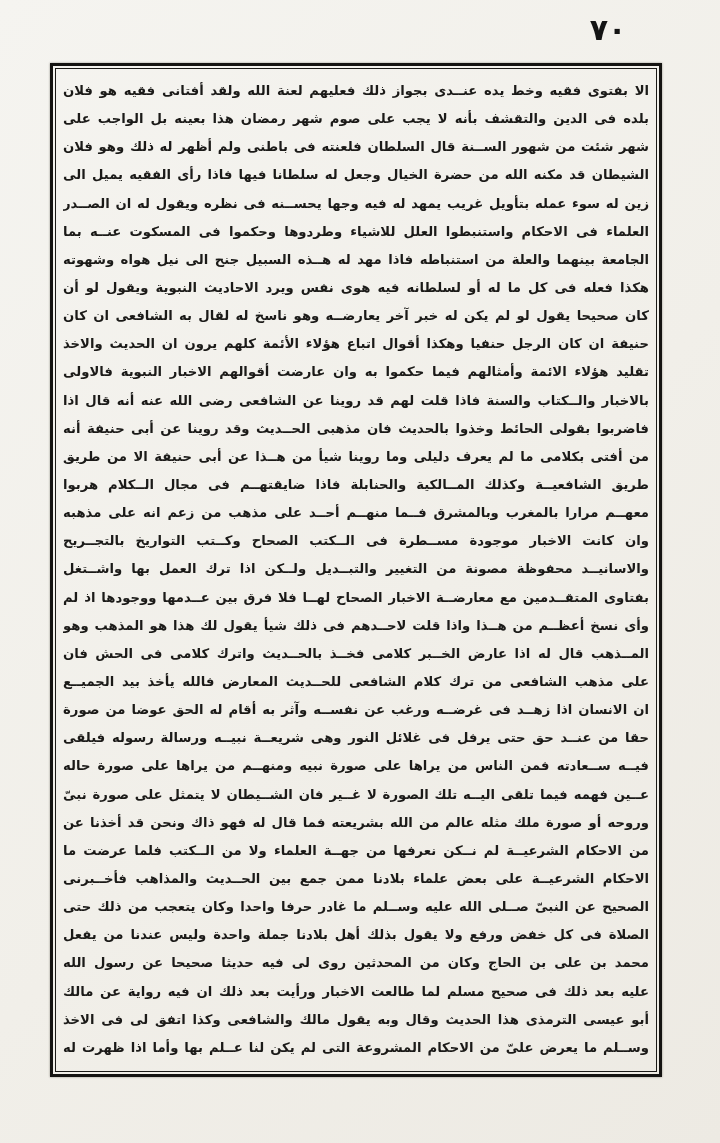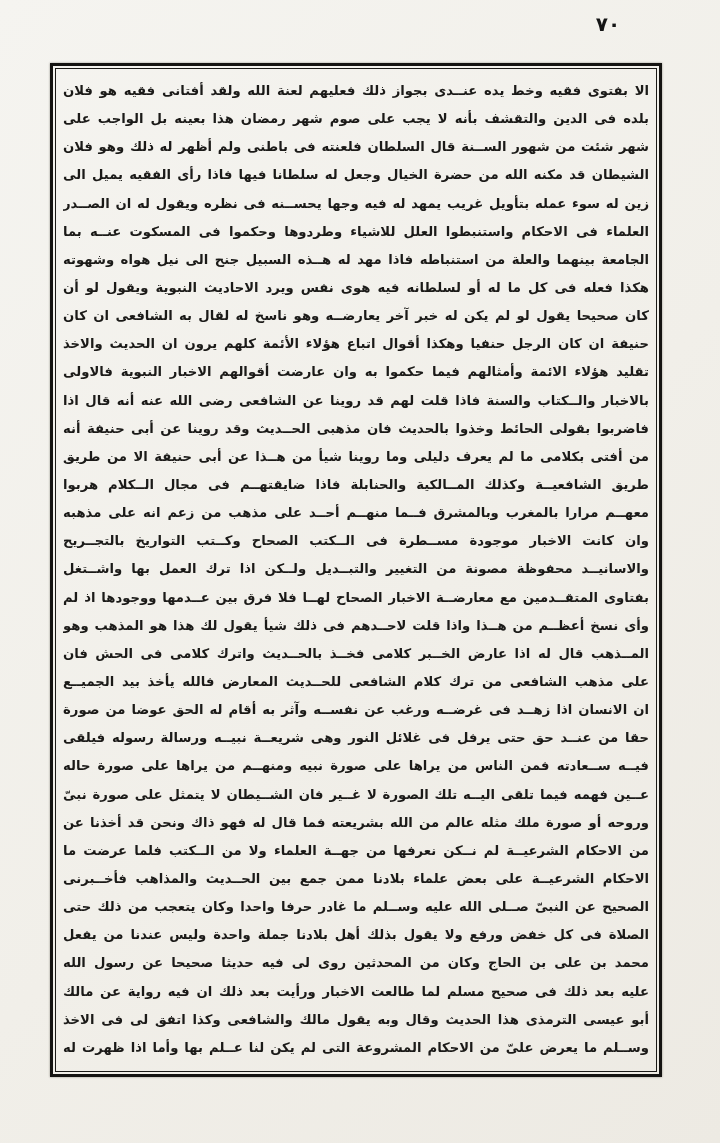--- a/index.html
+++ b/index.html
@@ -12,21 +12,21 @@
   .page {
     position: relative;
     width: 720px; height: 1143px;
     background: linear-gradient(135deg, #f5f4f0 0%, #f1efe9 55%, #edeae3 100%);
   }
   .page-number {
     position: absolute;
     top: 12px; left: 584px;
     width: 48px;
     text-align: center;
-    font-size: 20px;
+    font-size: 30px;
     font-weight: 700;
     color: #141414;
     letter-spacing: 2px;
   }
   .frame-outer {
     position: absolute;
     left: 50px; top: 63px;
     width: 612px; height: 1014px;
     border: 3px solid #151412;
     box-sizing: border-box;

